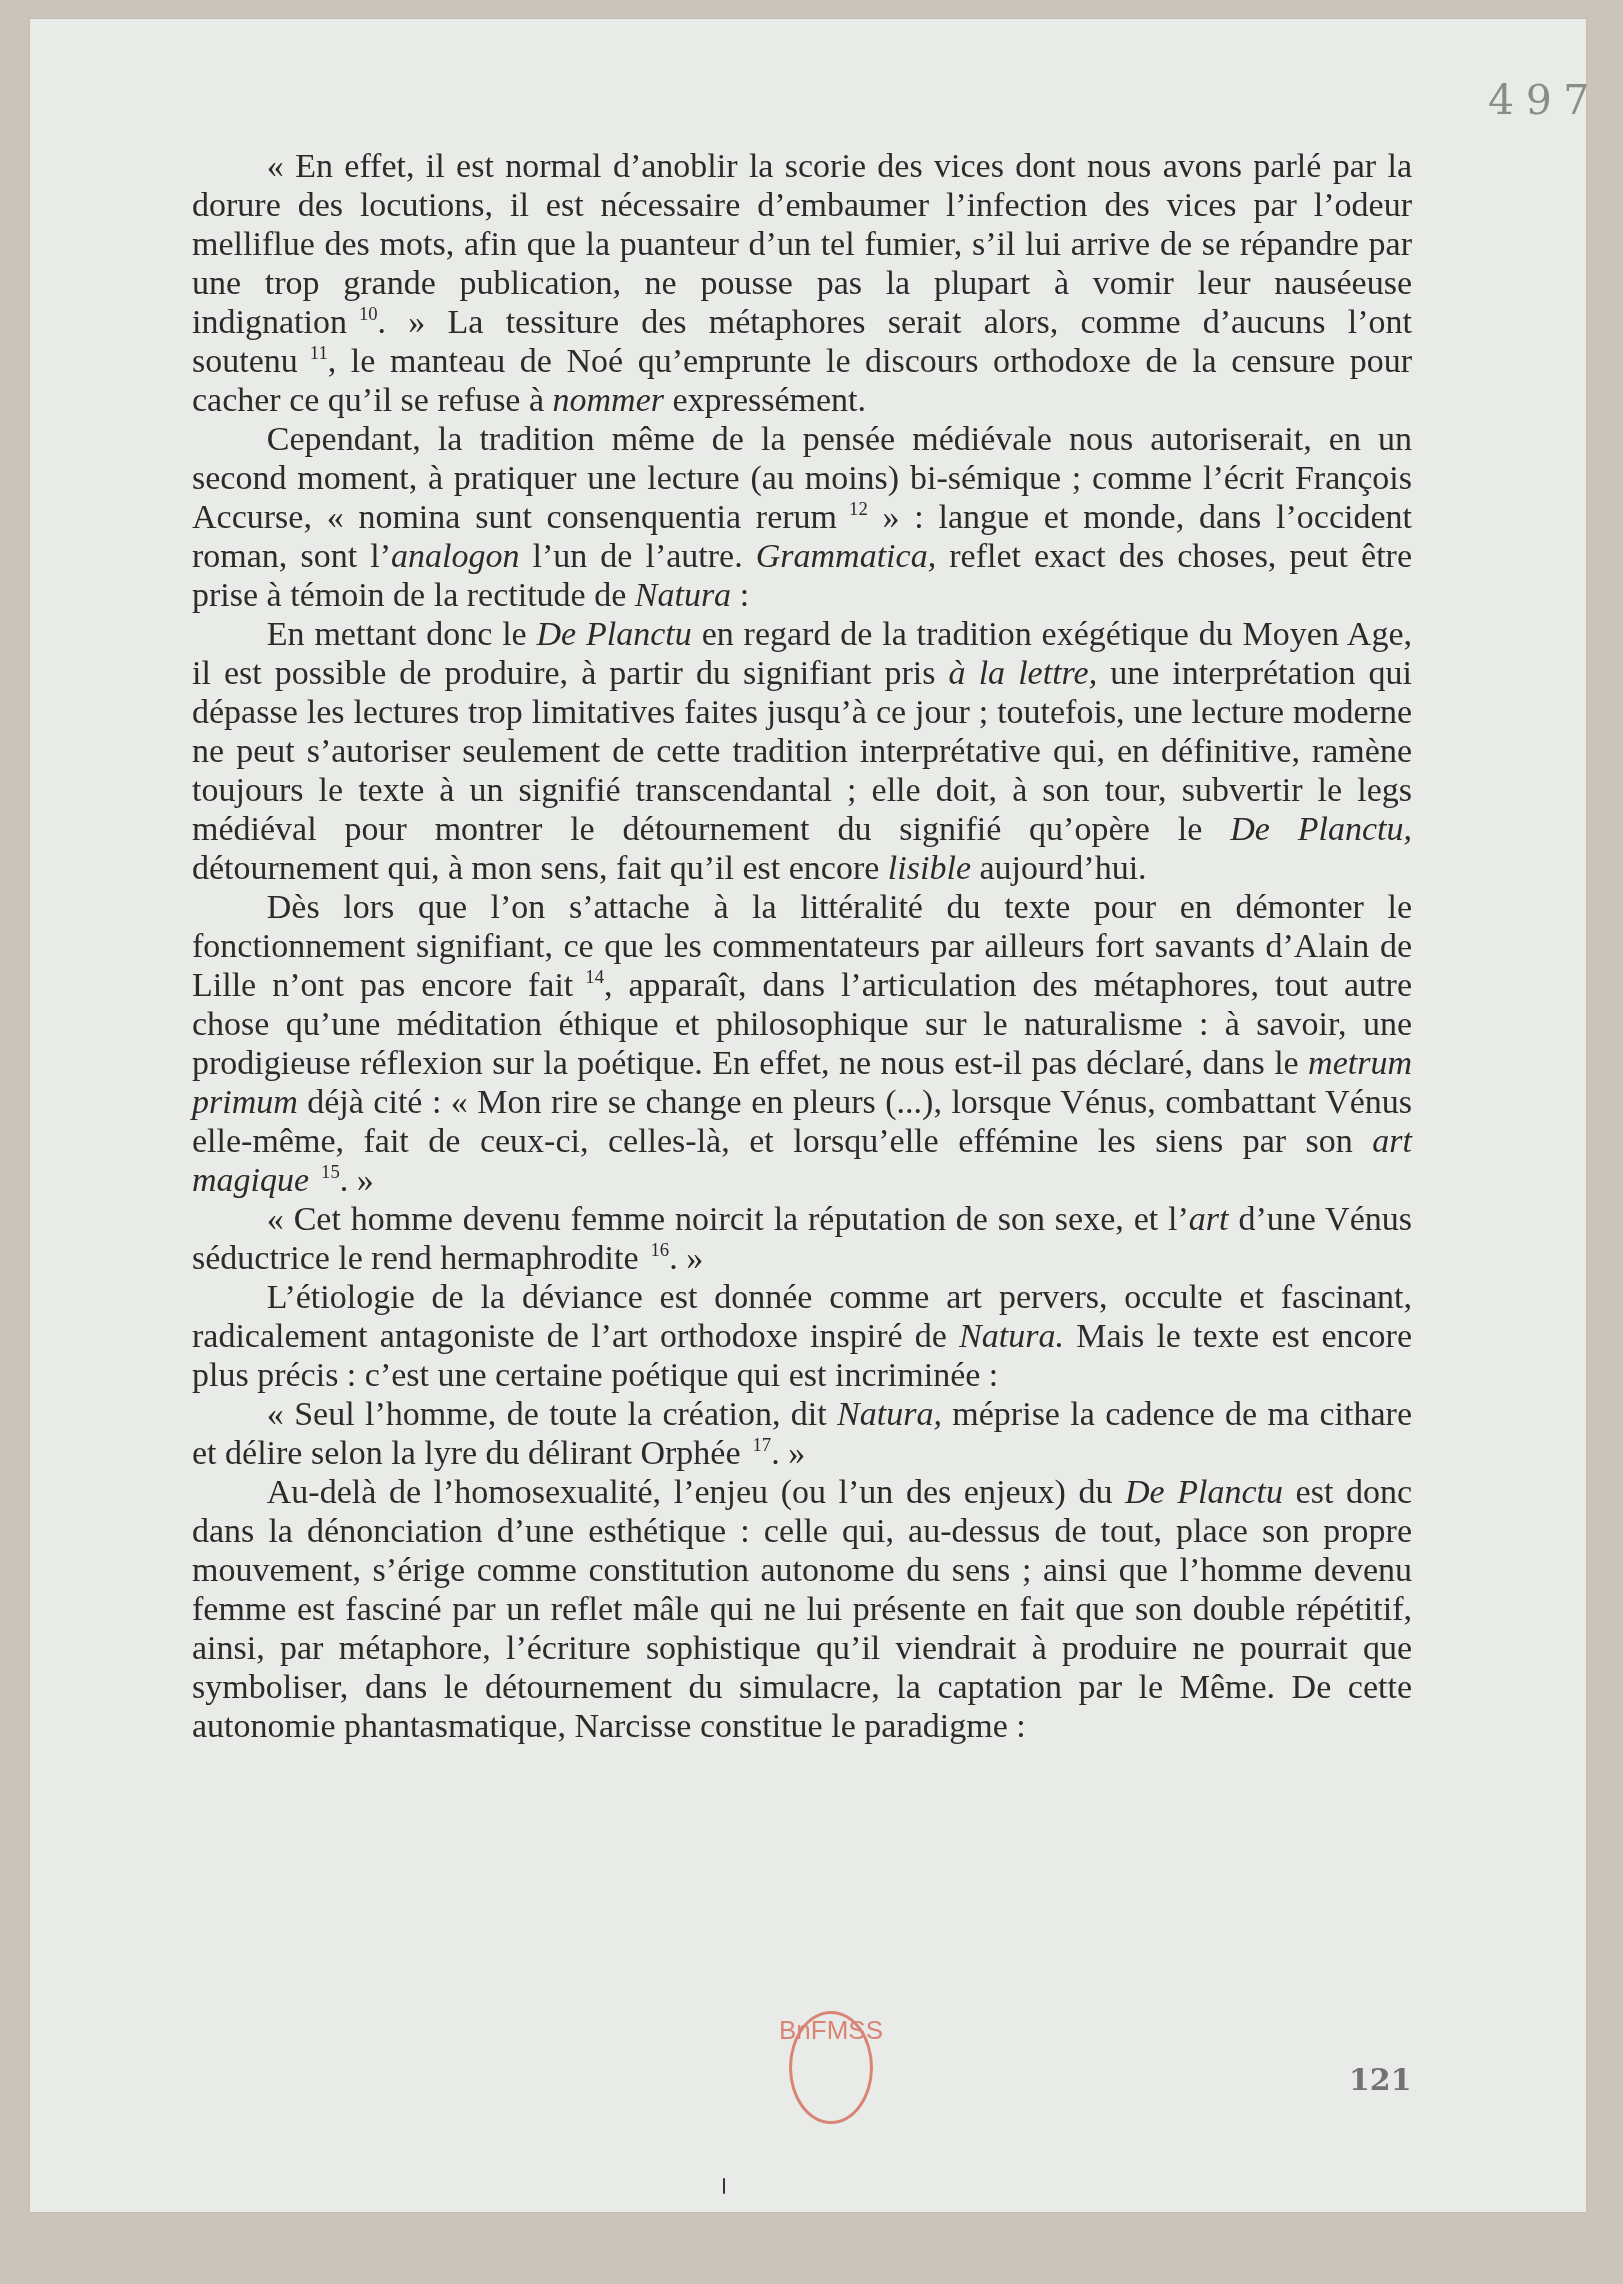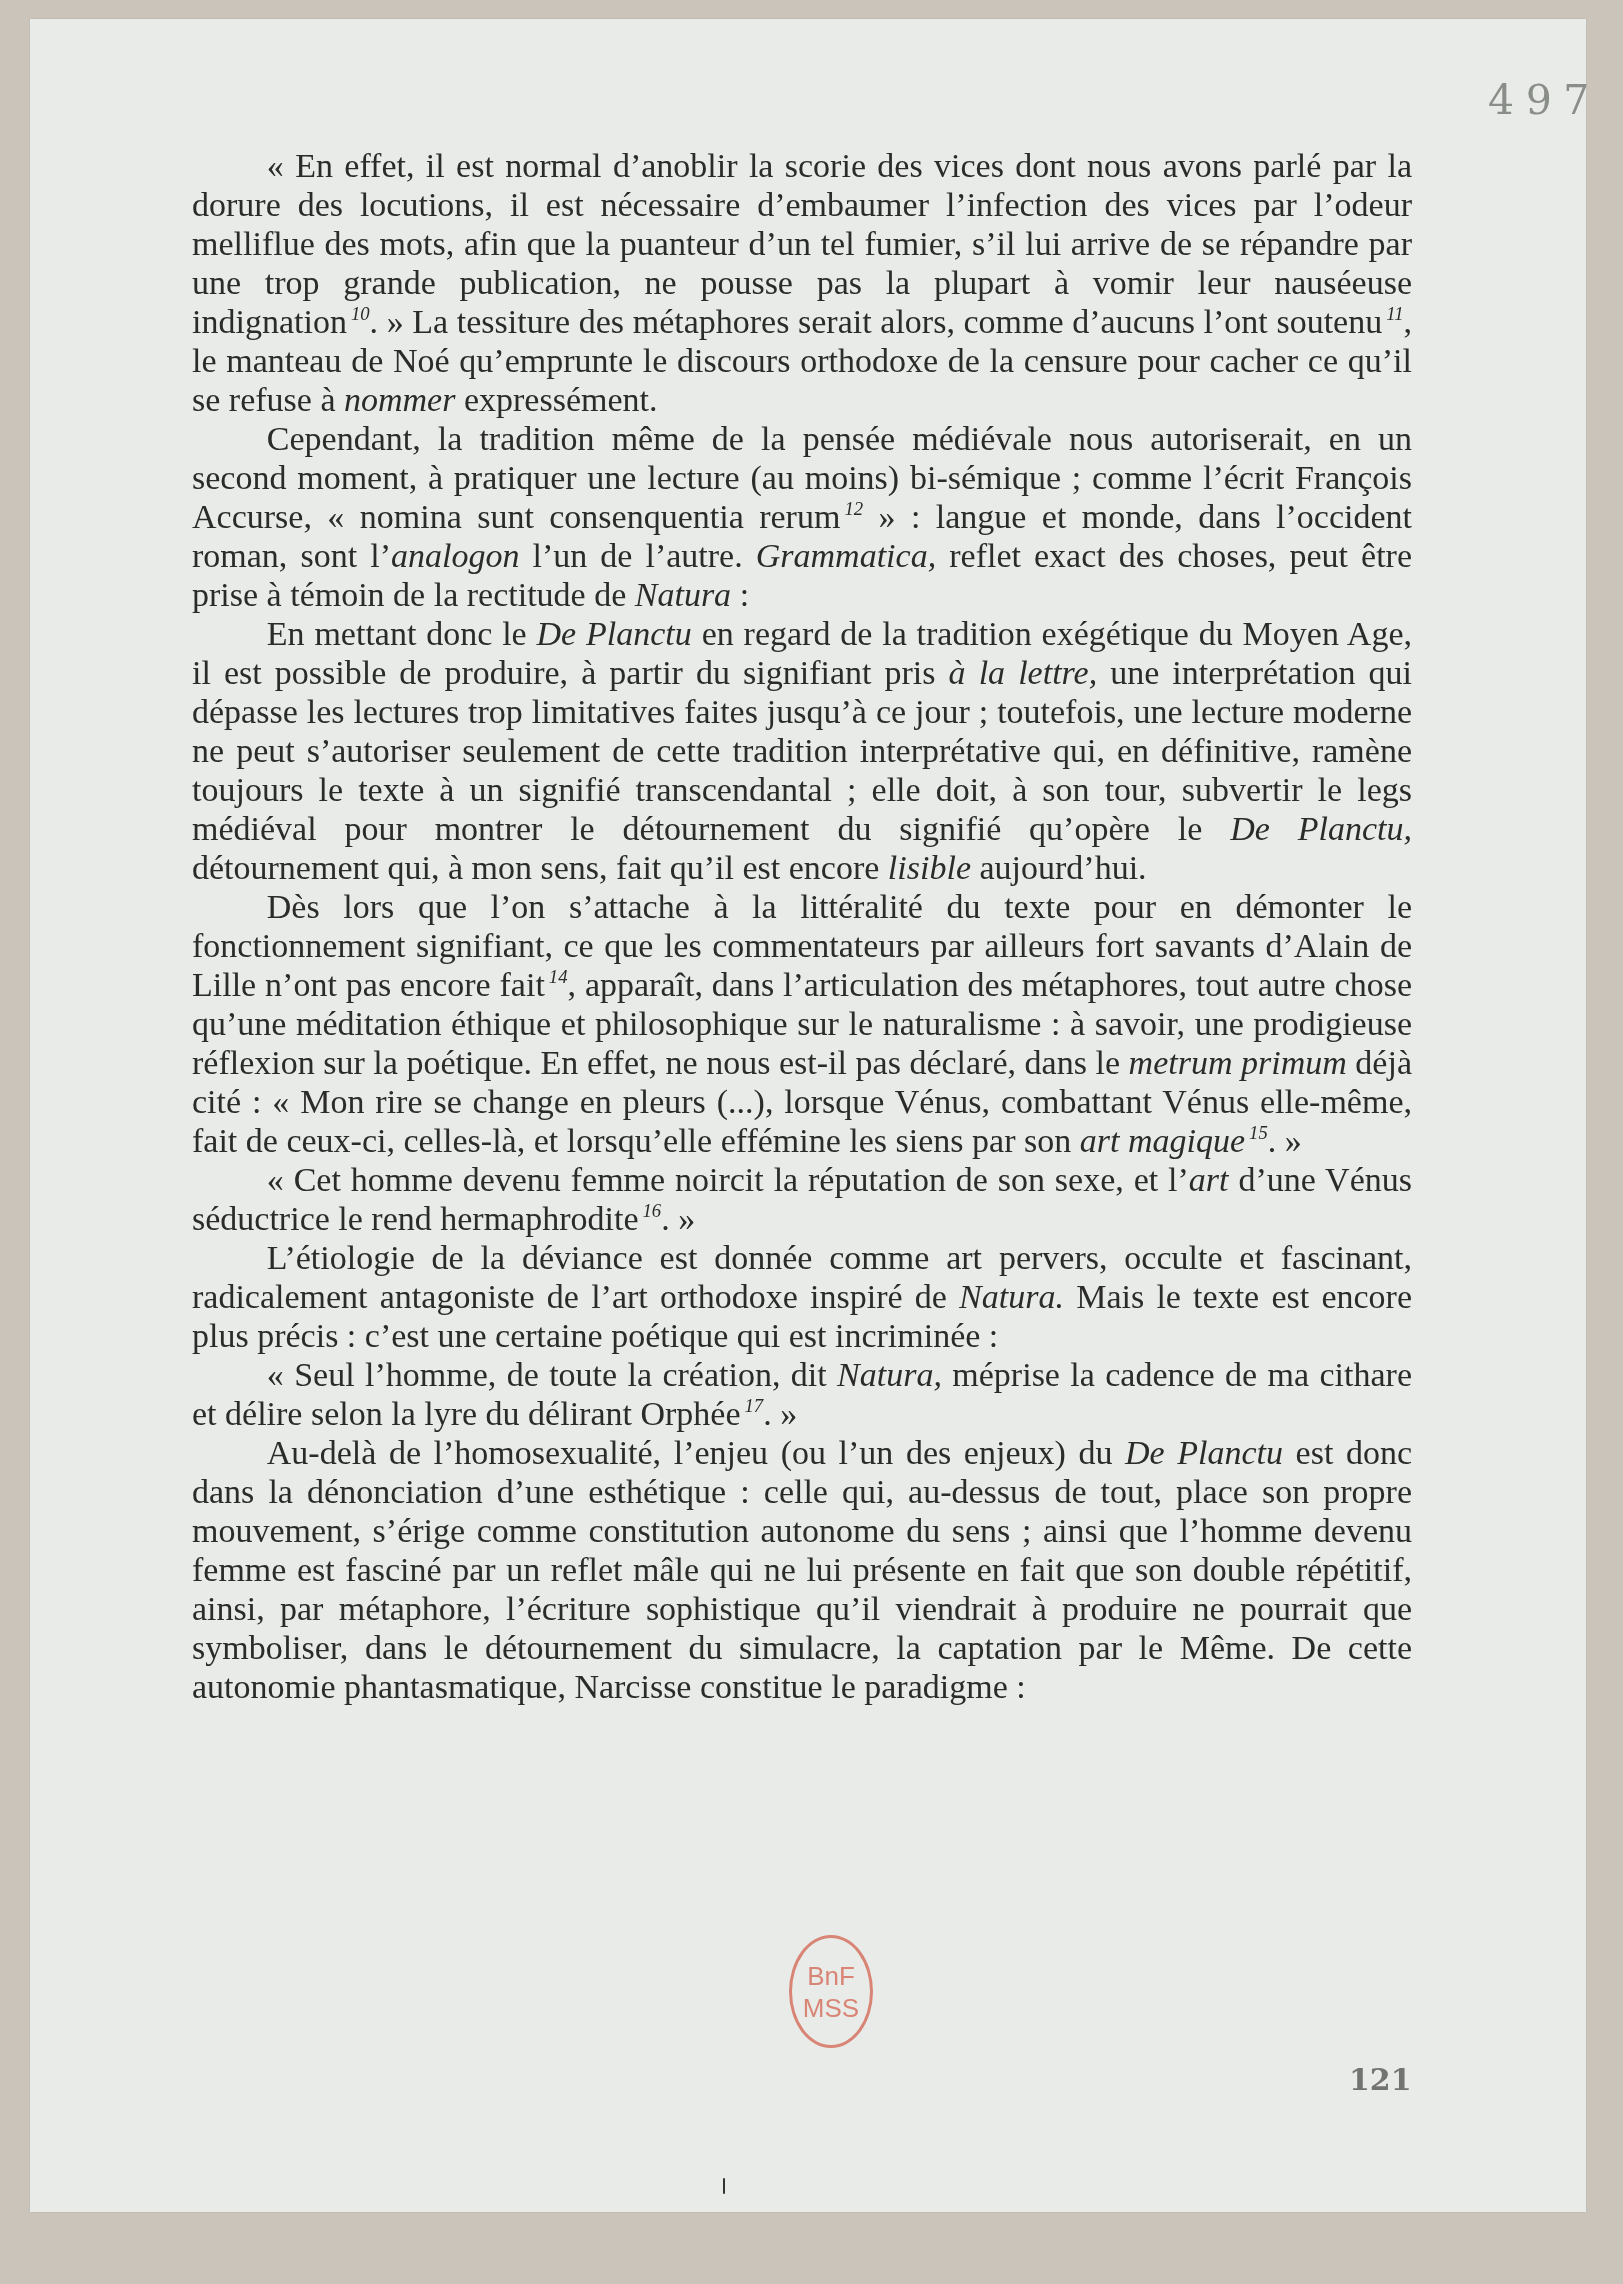--- a/index.html
+++ b/index.html
@@ -46,47 +46,46 @@
       text-align: justify;
     }
     .text-block p.indent { text-indent: 2.2em; }
     .text-block p.quote { text-indent: 2.2em; }
     .text-block p.noindent { text-indent: 0; }
     .text-block i { font-style: italic; }
     sup.fn {
       font-size: 0.55em;
       vertical-align: 0.7em;
       line-height: 0;
-      margin-left: 4px;
-      font-style: italic;
+      margin-left: 12px;
     }
     .page-number {
       position: absolute;
       left: 1319px;
       top: 2043px;
       font-family: "DejaVu Serif", serif;
       font-size: 30px;
       font-weight: bold;
       color: #737373;
     }
     .stamp {
       position: absolute;
       left: 759px;
-      top: 1916px;
+      top: 1992px;
       width: 84px;
       height: 113px;
       border: 3.2px solid #d77a6a;
       border-radius: 50%;
       color: #d77a6a;
       font-family: "Liberation Sans", "DejaVu Sans", sans-serif;
       font-size: 26px;
       line-height: 32px;
       text-align: center;
       display: flex;
-      flex-direction: column;
+      flex-direction: row;
       justify-content: center;
       box-sizing: border-box;
       opacity: 0.9;
     }
     .stamp span { display: block; }
     .mark {
       position: absolute;
       width: 1.9px;
       height: 15.4px;
       background: #333;

